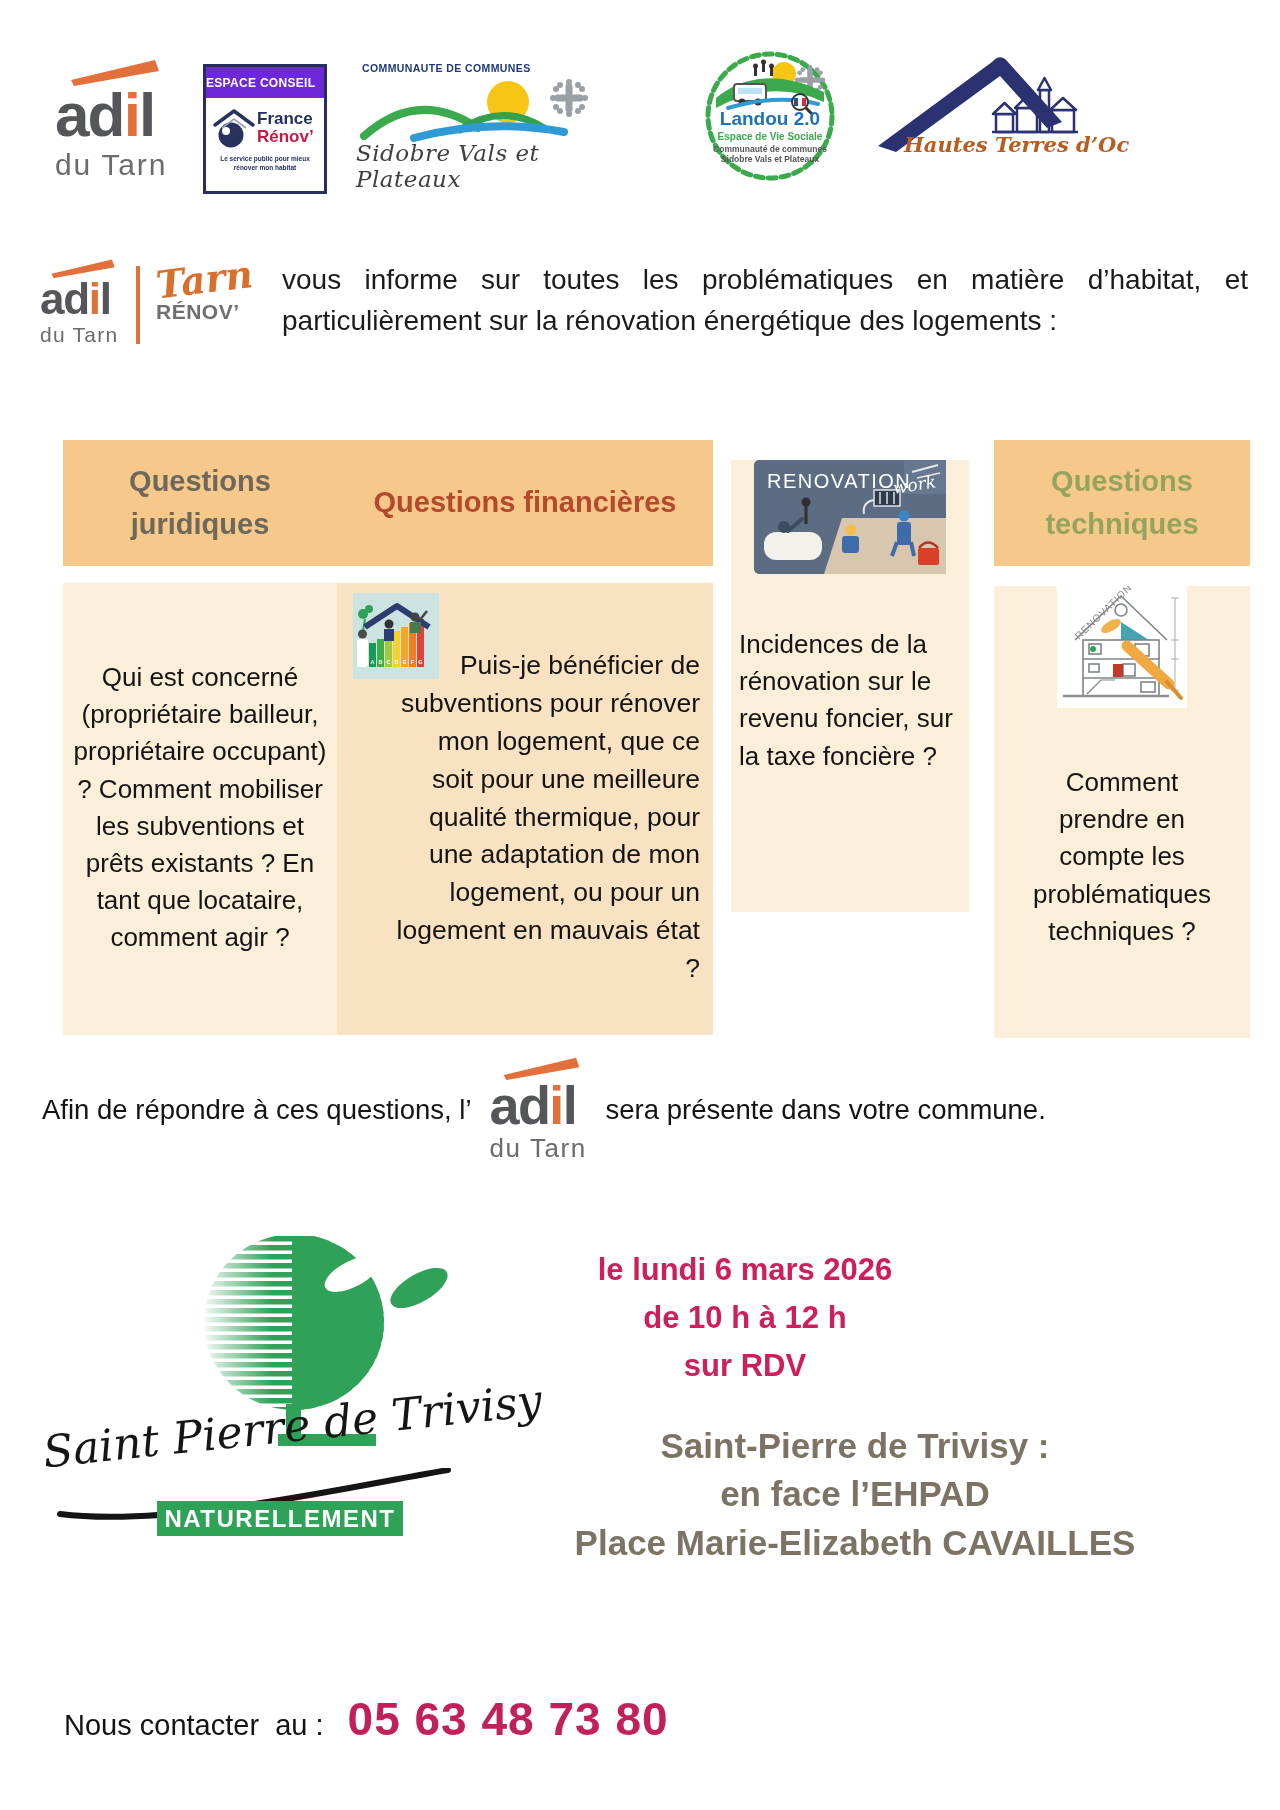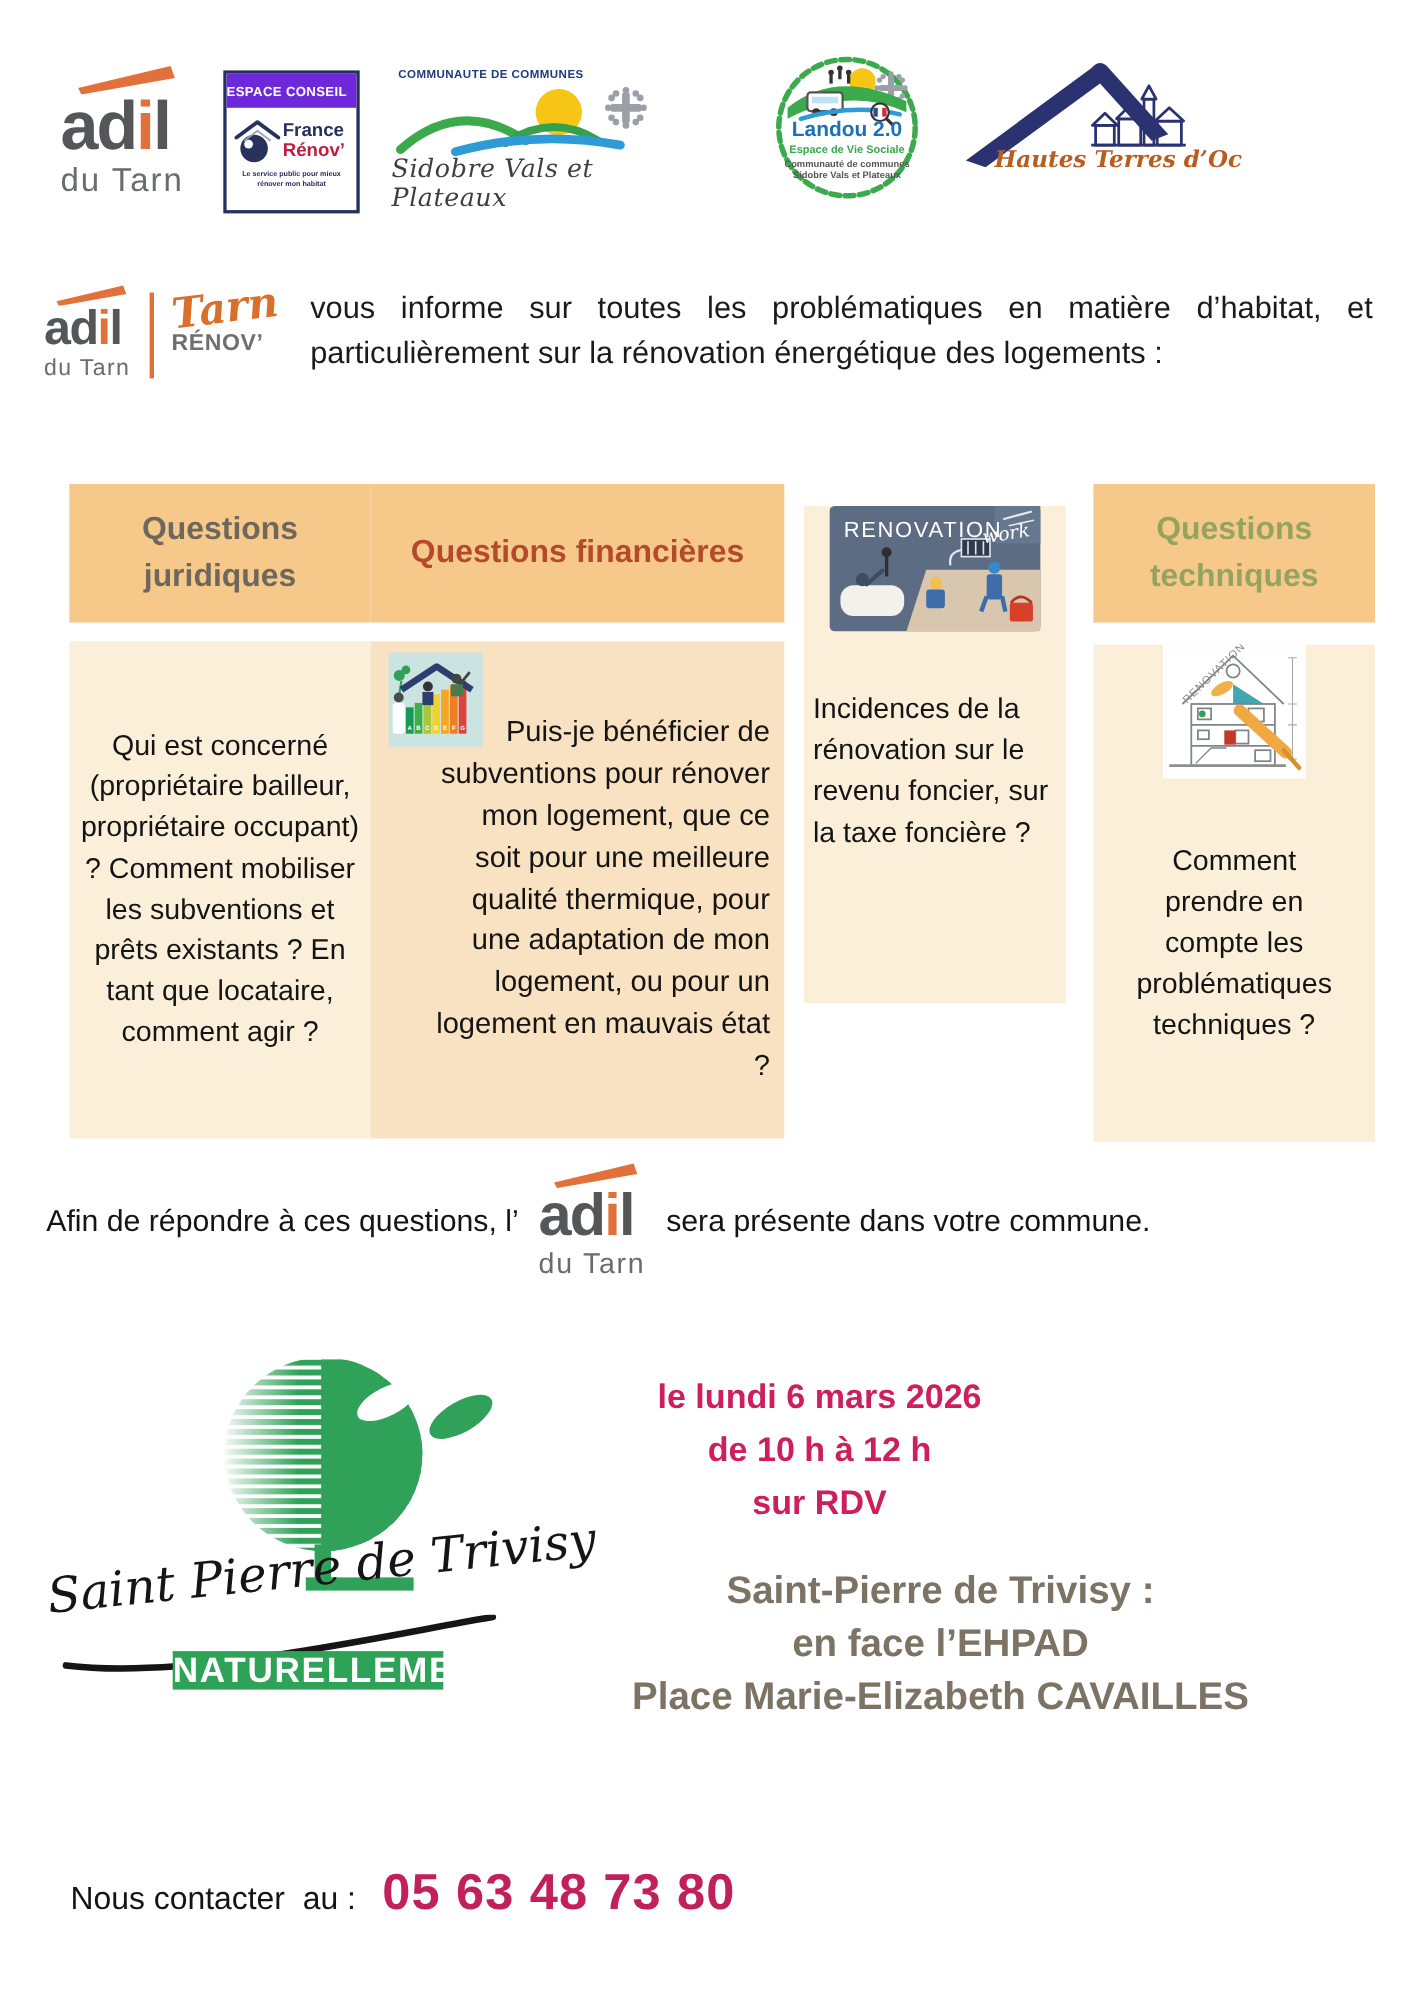--- a/index.html
+++ b/index.html
@@ -89,21 +89,21 @@
   .middle .adil-md{margin:0 18px;}
 
   
   .trivisy{position:absolute;left:52px;top:1236px;width:410px;height:412px;}
   .tv-tree{position:absolute;left:0;top:0;}
   .tv-script{position:absolute;left:-10px;top:168px;width:430px;text-align:center;
              font-family:"DejaVu Serif",serif;font-style:italic;font-size:44px;color:#151515;
              transform:rotate(-6deg);white-space:nowrap;}
   .tv-swoosh{position:absolute;left:0;top:232px;}
   .tv-banner{position:absolute;left:105px;top:265px;width:246px;height:35px;background:#2EA357;
-             color:#fff;font-weight:bold;font-size:32px;letter-spacing:1.5px;text-align:left;
+             color:#fff;font-weight:bold;font-size:24px;letter-spacing:1.5px;text-align:center;
              line-height:35px;}
 
   
   .event{position:absolute;left:470px;top:1246px;width:770px;}
   .ev-dates{width:550px;text-align:center;color:#CC1F5C;font-weight:bold;font-size:31px;
             line-height:1.55;}
   .ev-loc{width:770px;text-align:center;color:#7C7365;font-weight:bold;font-size:35px;
           line-height:1.38;margin-top:32px;}
 
   

